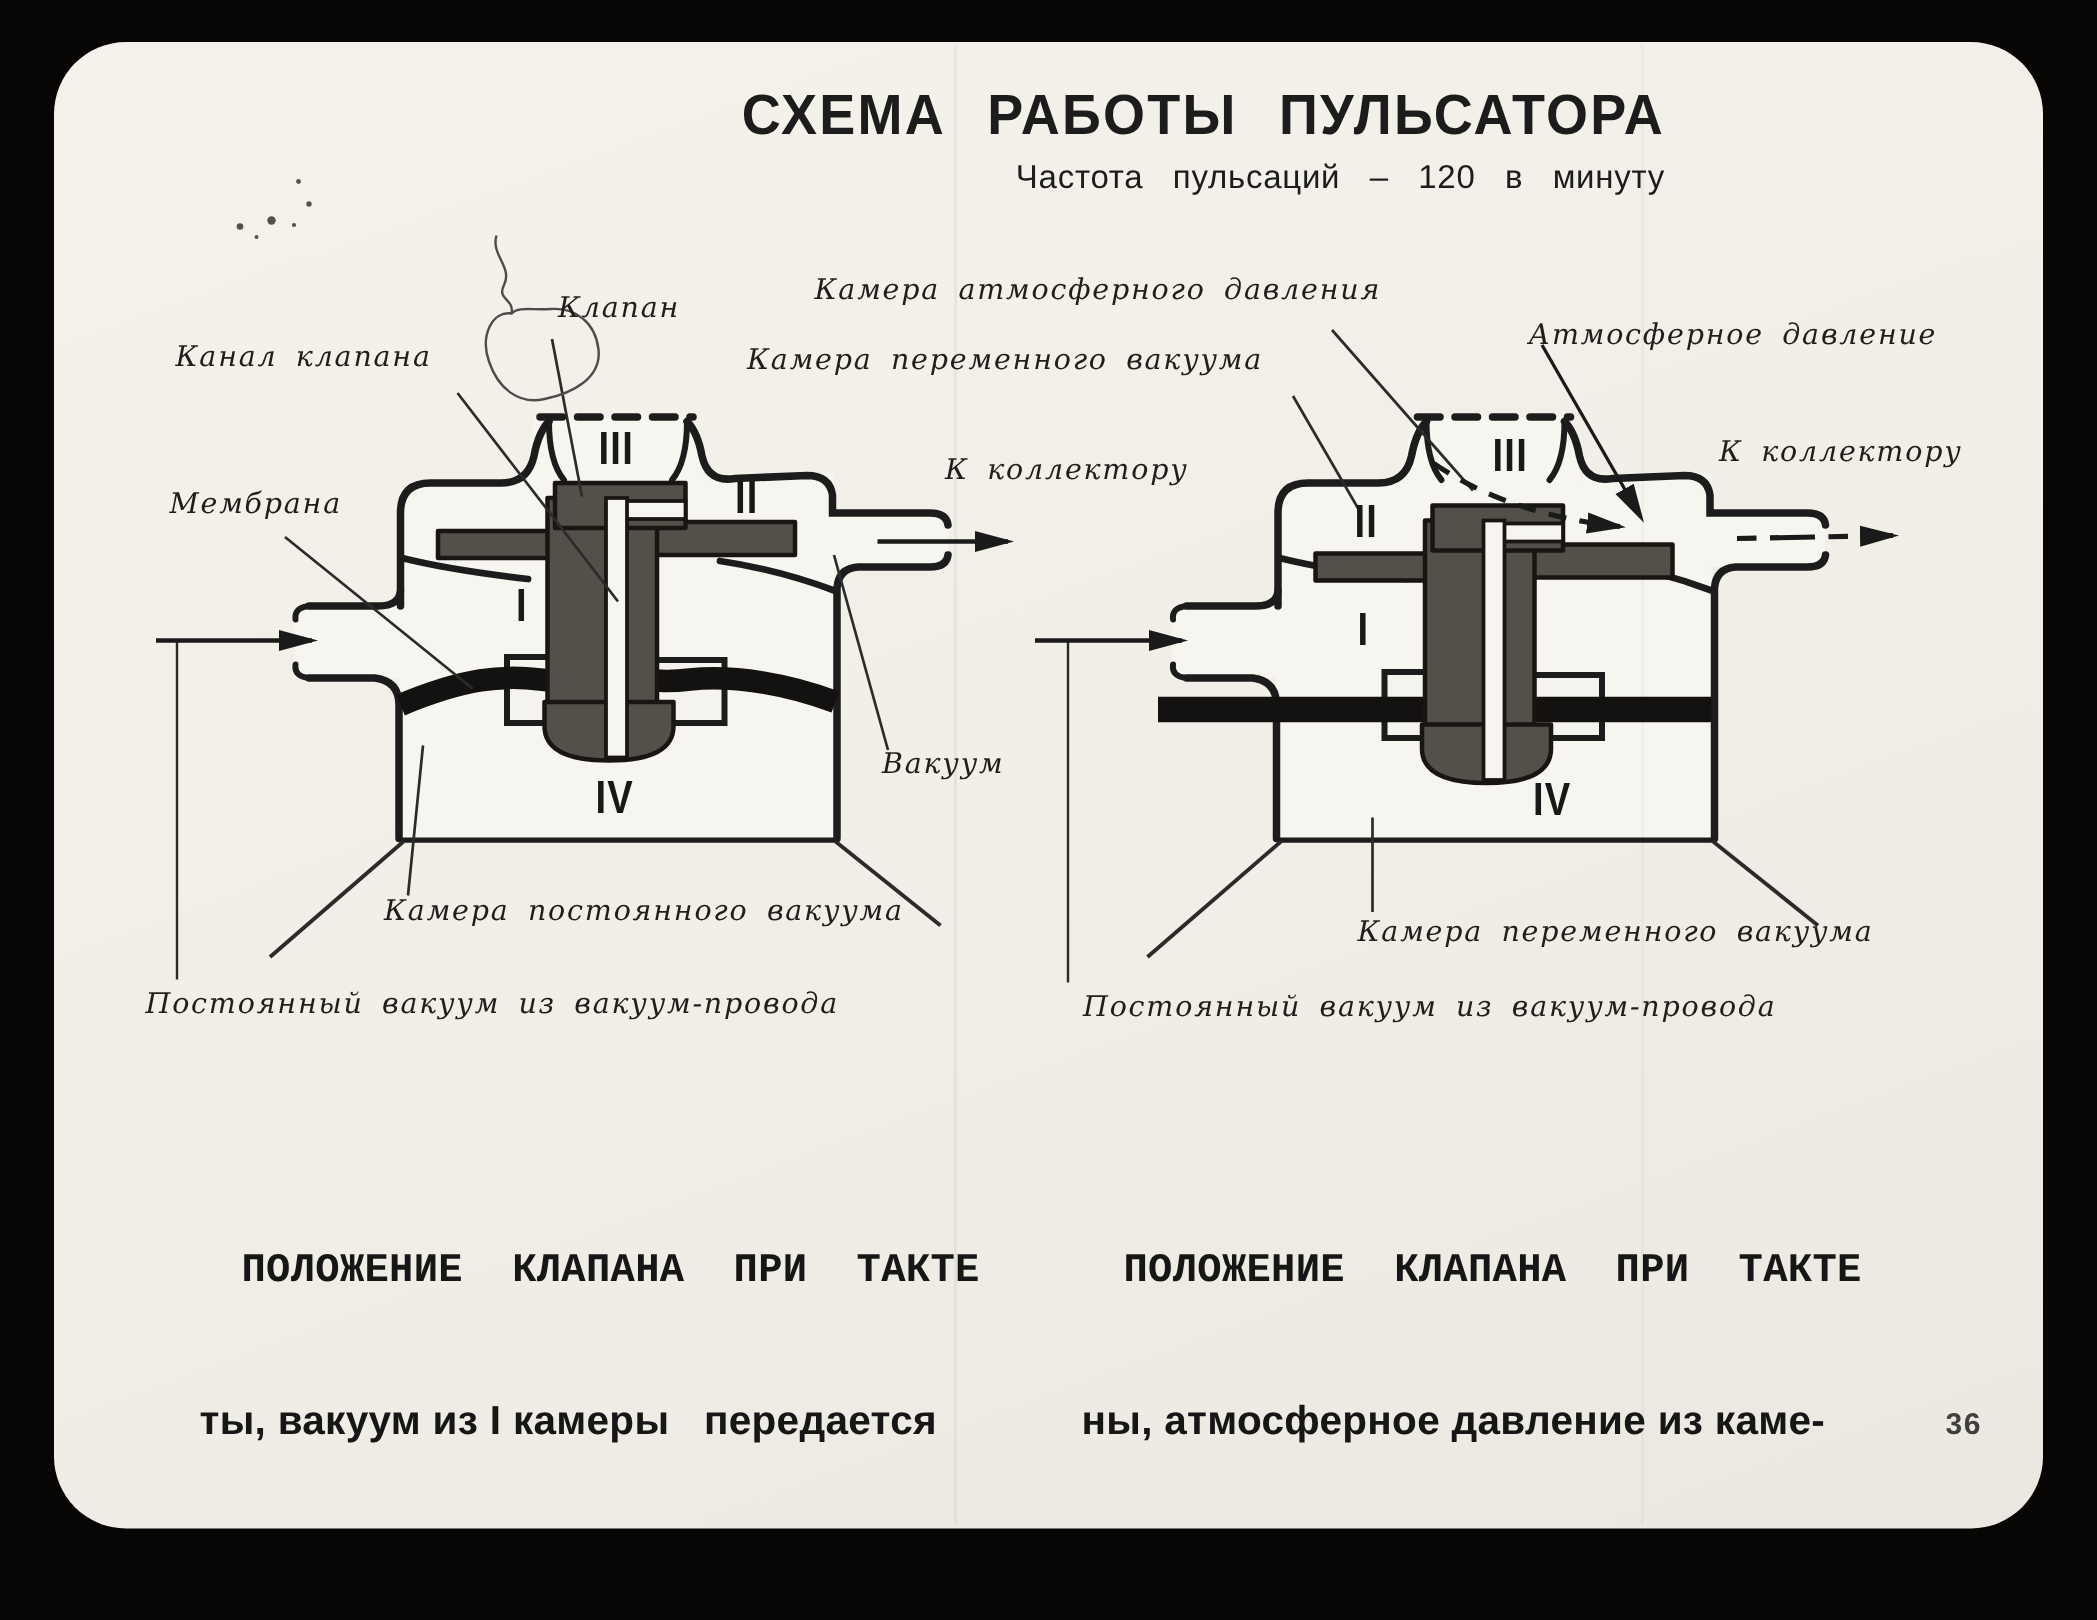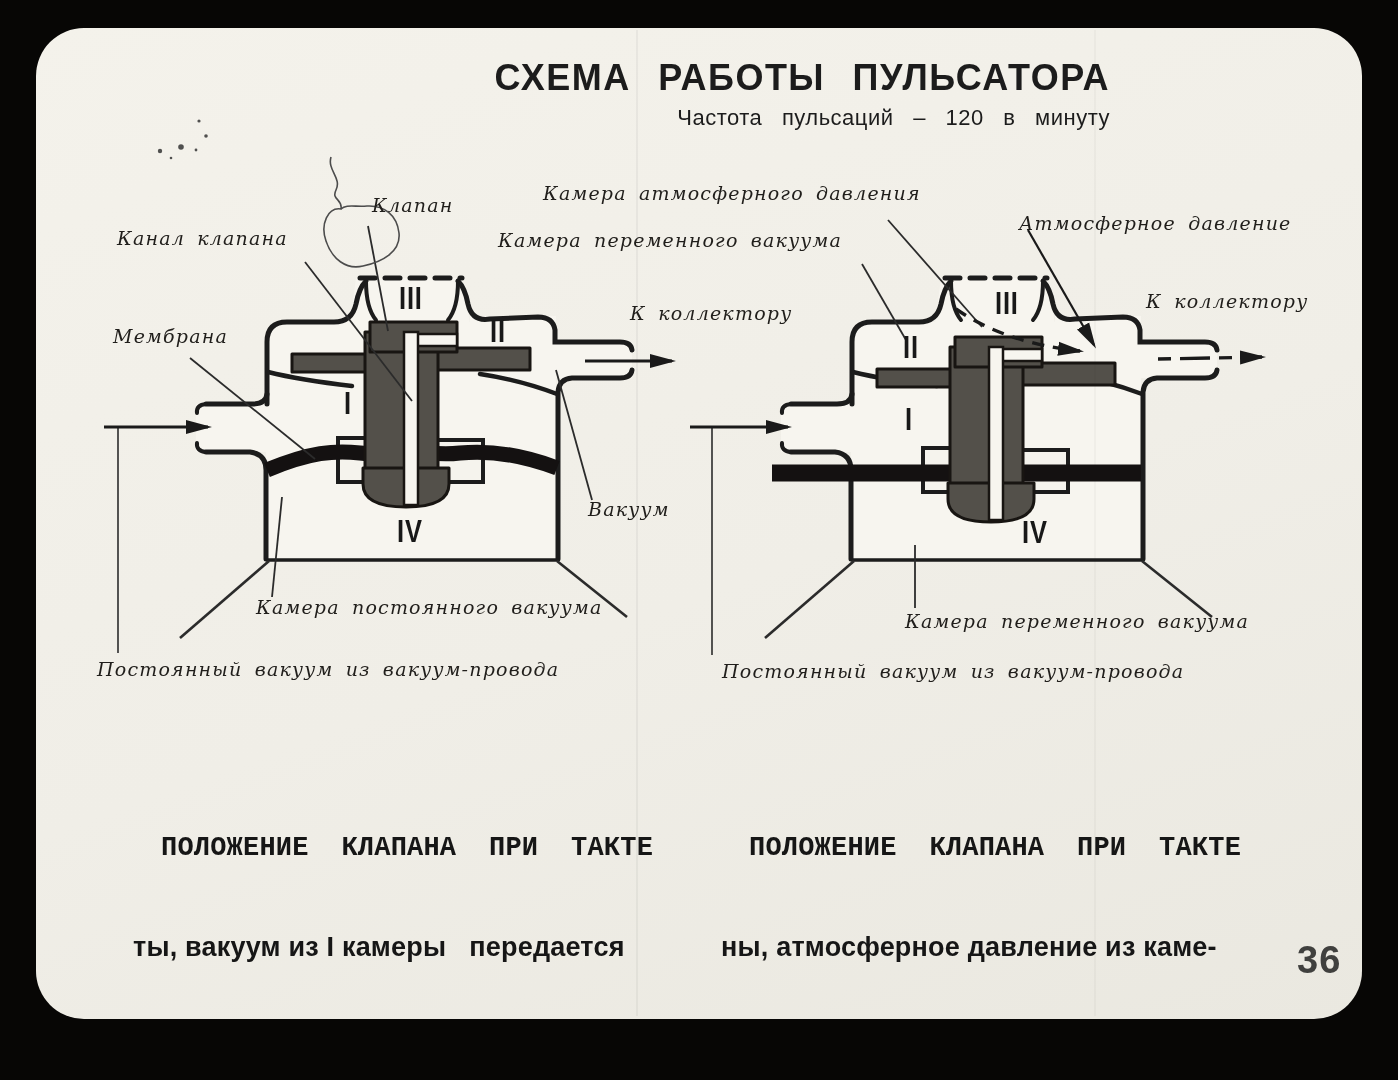--- a/index.html
+++ b/index.html
@@ -37,21 +37,21 @@
   .numeral{
     position:absolute;color:#181818;font-weight:800;font-size:31px;
     letter-spacing:1px;transform:scaleX(0.82);transform-origin:left top;white-space:nowrap;
   }
   .caption{
     position:absolute;color:#161616;font-weight:bold;font-size:27px;line-height:33px;
     white-space:pre;letter-spacing:0.2px;
   }
   .caption .indent{margin-left:28px;font-family:Liberation Mono, monospace;}
   .page-number{
-    position:absolute;left:1297px;top:939px;font-size:38px;font-weight:bold;color:#40403e;
+    position:absolute;left:1297px;top:939px;font-size:20px;font-weight:bold;color:#40403e;
     letter-spacing:1px;
   }
   .crease{position:absolute;top:30px;height:986px;width:2px;background:rgba(40,40,40,0.05);}
 </style>
 </head>
 <body>
 
 <div class="card"></div>
 
 <svg class="scene" viewBox="0 0 1398 1080">

